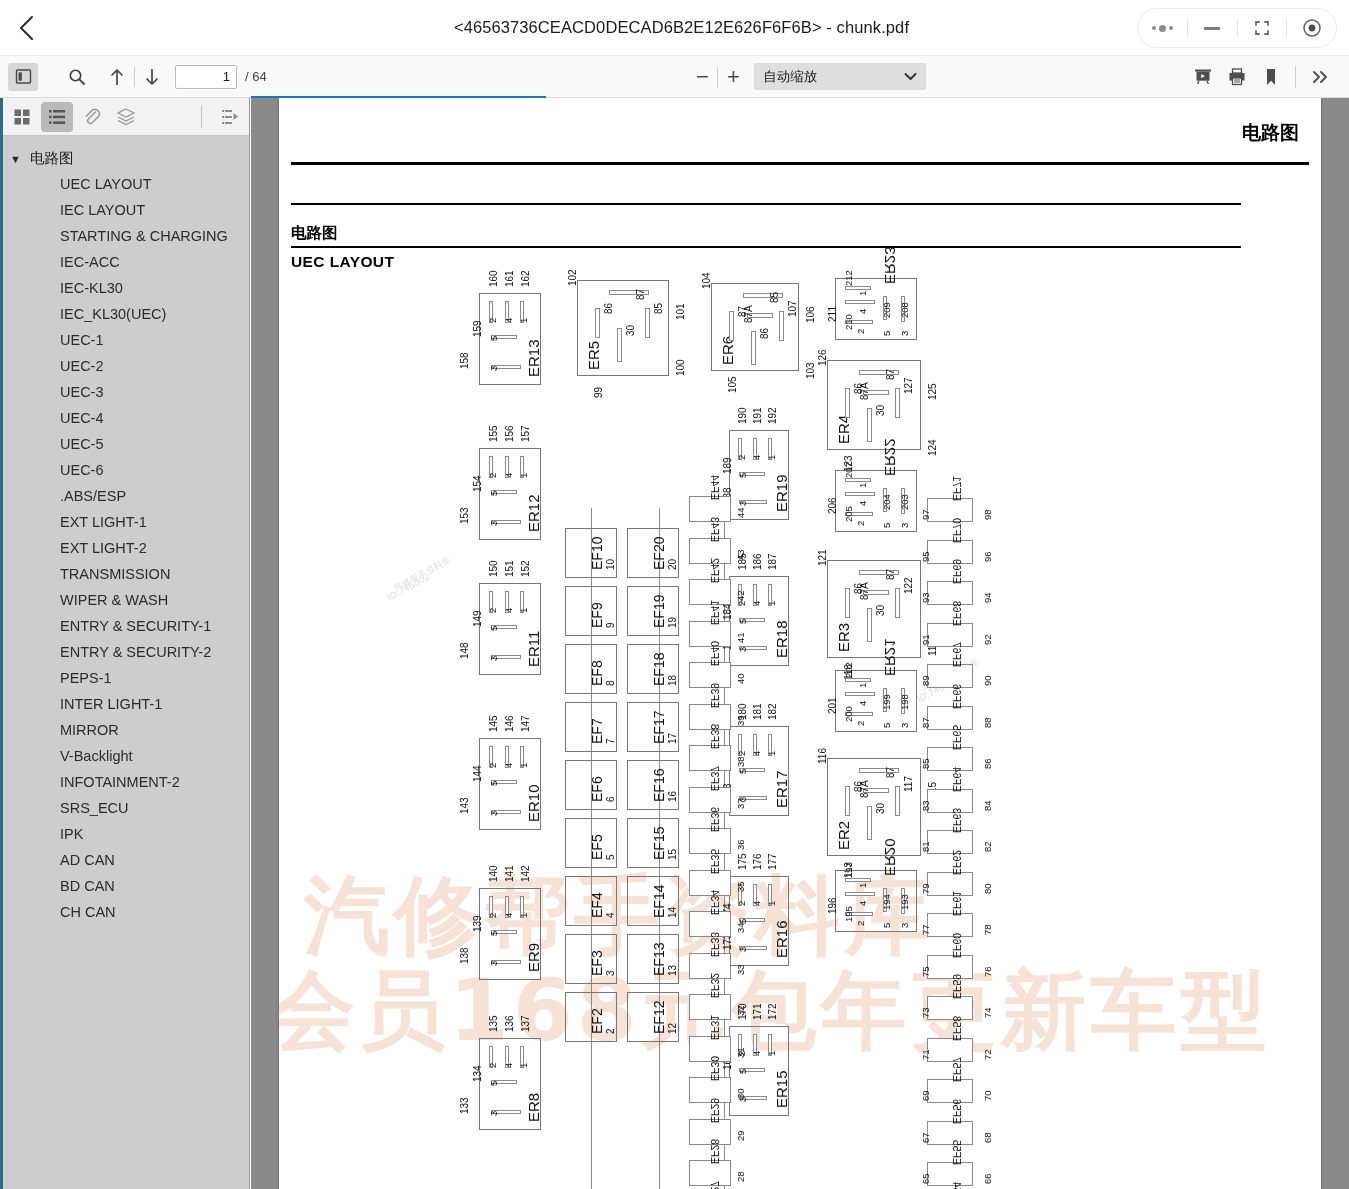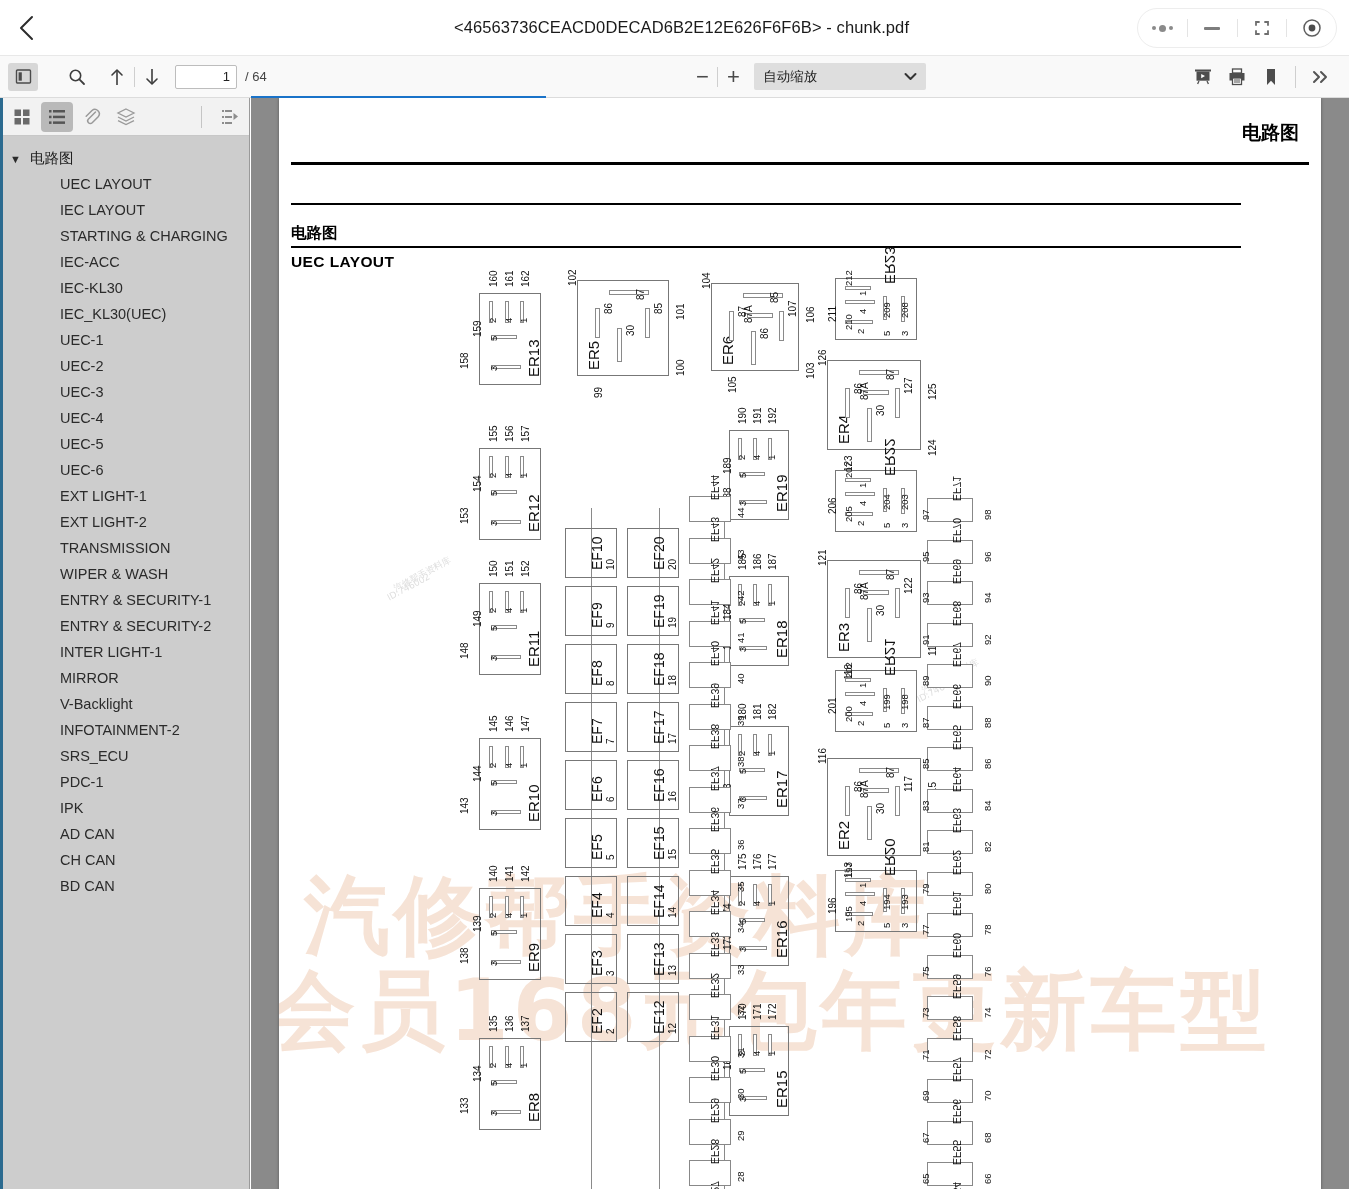--- a/index.html
+++ b/index.html
@@ -323,36 +323,37 @@
         <div class="ol-item">STARTING &amp; CHARGING</div>
         <div class="ol-item">IEC-ACC</div>
         <div class="ol-item">IEC-KL30</div>
         <div class="ol-item">IEC_KL30(UEC)</div>
         <div class="ol-item">UEC-1</div>
         <div class="ol-item">UEC-2</div>
         <div class="ol-item">UEC-3</div>
         <div class="ol-item">UEC-4</div>
         <div class="ol-item">UEC-5</div>
         <div class="ol-item">UEC-6</div>
+        <div class="ol-item">.ABS/ESP</div>
         <div class="ol-item">EXT LIGHT-1</div>
         <div class="ol-item">EXT LIGHT-2</div>
         <div class="ol-item">TRANSMISSION</div>
         <div class="ol-item">WIPER &amp; WASH</div>
         <div class="ol-item">ENTRY &amp; SECURITY-1</div>
         <div class="ol-item">ENTRY &amp; SECURITY-2</div>
+        <div class="ol-item">PEPS-1</div>
         <div class="ol-item">INTER LIGHT-1</div>
         <div class="ol-item">MIRROR</div>
         <div class="ol-item">V-Backlight</div>
         <div class="ol-item">INFOTAINMENT-2</div>
         <div class="ol-item">SRS_ECU</div>
-        <div class="ol-item">PDC-1</div>
         <div class="ol-item">IPK</div>
         <div class="ol-item">AD CAN</div>
+        <div class="ol-item">BD CAN</div>
         <div class="ol-item">CH CAN</div>
-        <div class="ol-item">BD CAN</div>
       </div>
   </div>
 </div>
 
 <div id="viewer">
   <div id="page">
 
     <div class="wm-big" style="left:25px; top:760px;">汽修帮手资料库</div>
     <div class="wm-big" style="left:-10px; top:855px;">会员168元包年更新车型</div>
     <div class="wm-small" style="left:112px; top:470px;">汽修帮手资料库</div>

